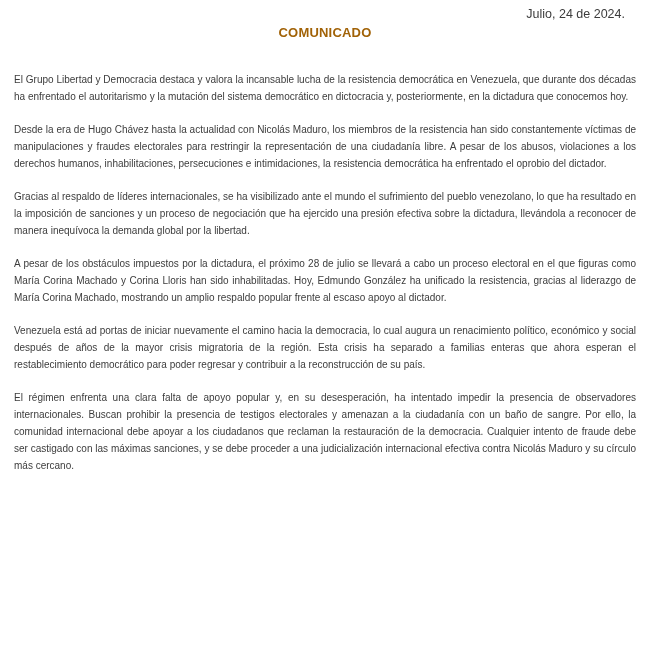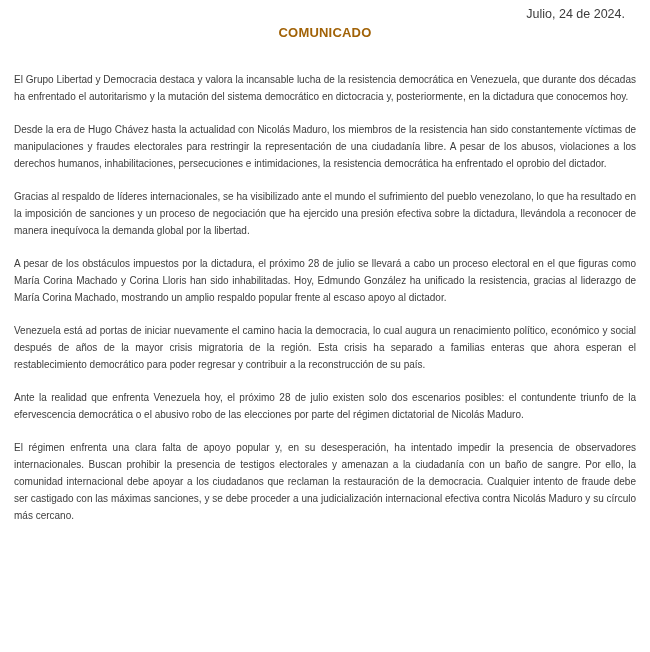--- a/index.html
+++ b/index.html
@@ -53,16 +53,15 @@
 
 <div class="page">
   <div class="date">Julio, 24 de 2024.</div>
   <h1 class="title">COMUNICADO</h1>
   <div class="body-text">
     <p>El Grupo Libertad y Democracia destaca y valora la incansable lucha de la resistencia democrática en Venezuela, que durante dos décadas ha enfrentado el autoritarismo y la mutación del sistema democrático en dictocracia y, posteriormente, en la dictadura que conocemos hoy.</p>
     <p>Desde la era de Hugo Chávez hasta la actualidad con Nicolás Maduro, los miembros de la resistencia han sido constantemente víctimas de manipulaciones y fraudes electorales para restringir la representación de una ciudadanía libre. A pesar de los abusos, violaciones a los derechos humanos, inhabilitaciones, persecuciones e intimidaciones, la resistencia democrática ha enfrentado el oprobio del dictador.</p>
     <p>Gracias al respaldo de líderes internacionales, se ha visibilizado ante el mundo el sufrimiento del pueblo venezolano, lo que ha resultado en la imposición de sanciones y un proceso de negociación que ha ejercido una presión efectiva sobre la dictadura, llevándola a reconocer de manera inequívoca la demanda global por la libertad.</p>
     <p>A pesar de los obstáculos impuestos por la dictadura, el próximo 28 de julio se llevará a cabo un proceso electoral en el que figuras como María Corina Machado y Corina Lloris han sido inhabilitadas. Hoy, Edmundo González ha unificado la resistencia, gracias al liderazgo de María Corina Machado, mostrando un amplio respaldo popular frente al escaso apoyo al dictador.</p>
     <p>Venezuela está ad portas de iniciar nuevamente el camino hacia la democracia, lo cual augura un renacimiento político, económico y social después de años de la mayor crisis migratoria de la región. Esta crisis ha separado a familias enteras que ahora esperan el restablecimiento democrático para poder regresar y contribuir a la reconstrucción de su país.</p>
-    <p>Ante la realidad que enfrenta Venezuela hoy, el próximo 28 de julio existen solo dos escenarios posibles: el contundente triunfo de la efervescencia democrática o el abusivo robo de las elecciones por parte del régimen dictatorial de Nicolás Maduro.</p>
     <p>El régimen enfrenta una clara falta de apoyo popular y, en su desesperación, ha intentado impedir la presencia de observadores internacionales. Buscan prohibir la presencia de testigos electorales y amenazan a la ciudadanía con un baño de sangre. Por ello, la comunidad internacional debe apoyar a los ciudadanos que reclaman la restauración de la democracia. Cualquier intento de fraude debe ser castigado con las máximas sanciones, y se debe proceder a una judicialización internacional efectiva contra Nicolás Maduro y su círculo más cercano.</p>
   </div>
 </div>
 
 </body></html>

